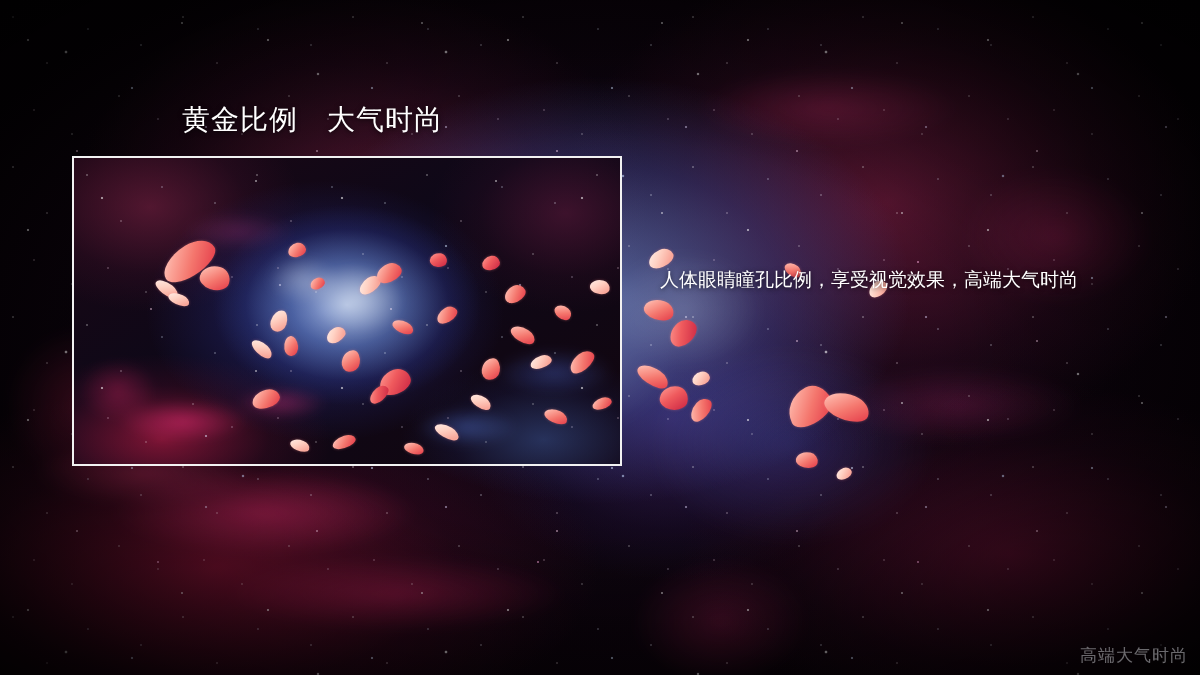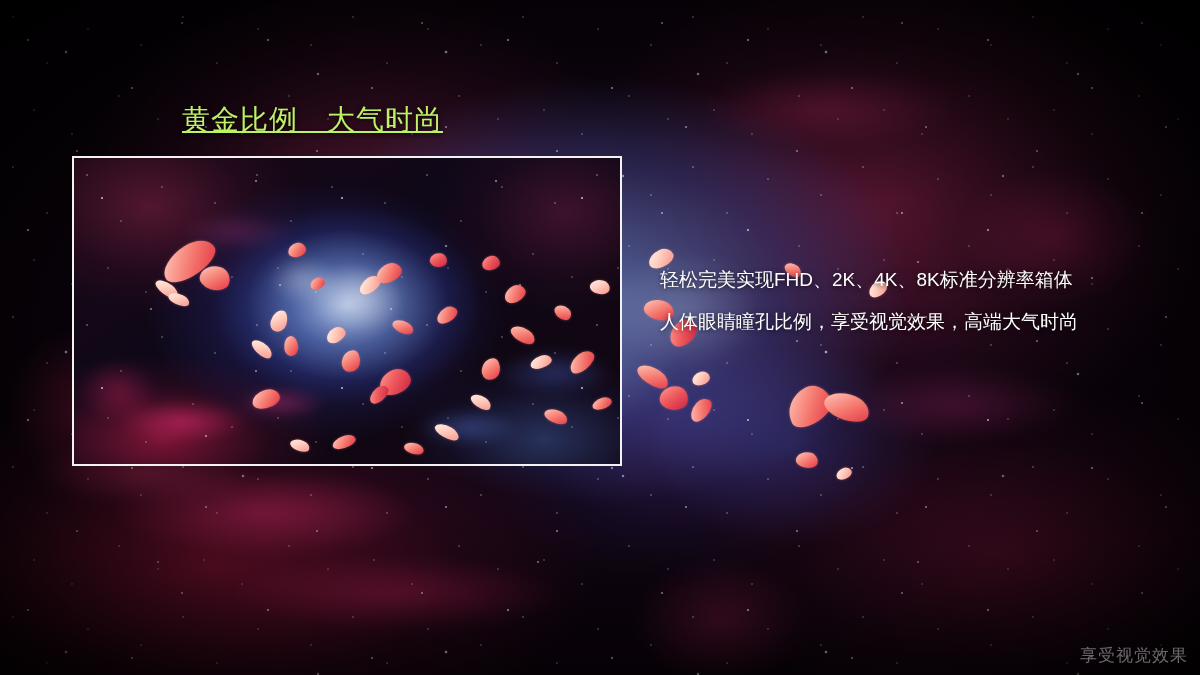--- a/index.html
+++ b/index.html
@@ -123,24 +123,23 @@
     border-radius:58% 42% 55% 45%/60% 55% 45% 40%;
     background:linear-gradient(135deg,#ffd7cf 0%,#fba498 26%,#f4766d 55%,#e84a52 85%);
     box-shadow:0 0 3px rgba(255,140,140,.35);
   }
   .petal.pale{background:linear-gradient(135deg,#fff0ea 0%,#ffd2c4 40%,#f9a79a 80%);}
   .petal.deep{background:linear-gradient(135deg,#ff9f97 0%,#ef5a5d 45%,#d02c46 90%);}
 
   
   #slide-title{
     position:absolute;left:182px;top:101px;
-    font-size:28px;letter-spacing:1px;color:#bef264;
+    font-size:28px;letter-spacing:1px;color:#ffffff;
     text-shadow:0 1px 5px rgba(0,0,0,.75);
     white-space:pre;
-    text-decoration:underline;
   }
   #body-copy{
     position:absolute;left:660px;top:259px;width:500px;
     color:#ffffff;font-size:19px;line-height:42px;
     text-shadow:0 1px 5px rgba(0,0,0,.7);
     white-space:nowrap;
   }
   #body-copy .line{display:block;}
   #watermark{
     position:absolute;right:12px;bottom:8px;
@@ -217,19 +216,18 @@
       <div class="petal" style="left:470px;top:252px;width:24px;height:13px;transform:rotate(24deg);"></div>
       <div class="petal" style="left:518px;top:240px;width:20px;height:11px;transform:rotate(-16deg);"></div>
       <div class="petal pale" style="left:396px;top:238px;width:22px;height:12px;transform:rotate(34deg);"></div>
       <div class="petal" style="left:236px;top:120px;width:15px;height:11px;transform:rotate(-20deg);"></div>
     </div>
   </div>
 
   <div id="slide-title">黄金比例　大气时尚</div>
 
   <div id="body-copy">
-    <span class="line">轻松完美实现FHD、2K、4K、8K标准分辨率箱体</span>
     <span class="line">人体眼睛瞳孔比例，享受视觉效果，高端大气时尚</span>
   </div>
 
-  <div id="watermark">享受视觉效果</div>
+  <div id="watermark">高端大气时尚</div>
 
 </div>
 
 </body></html>

